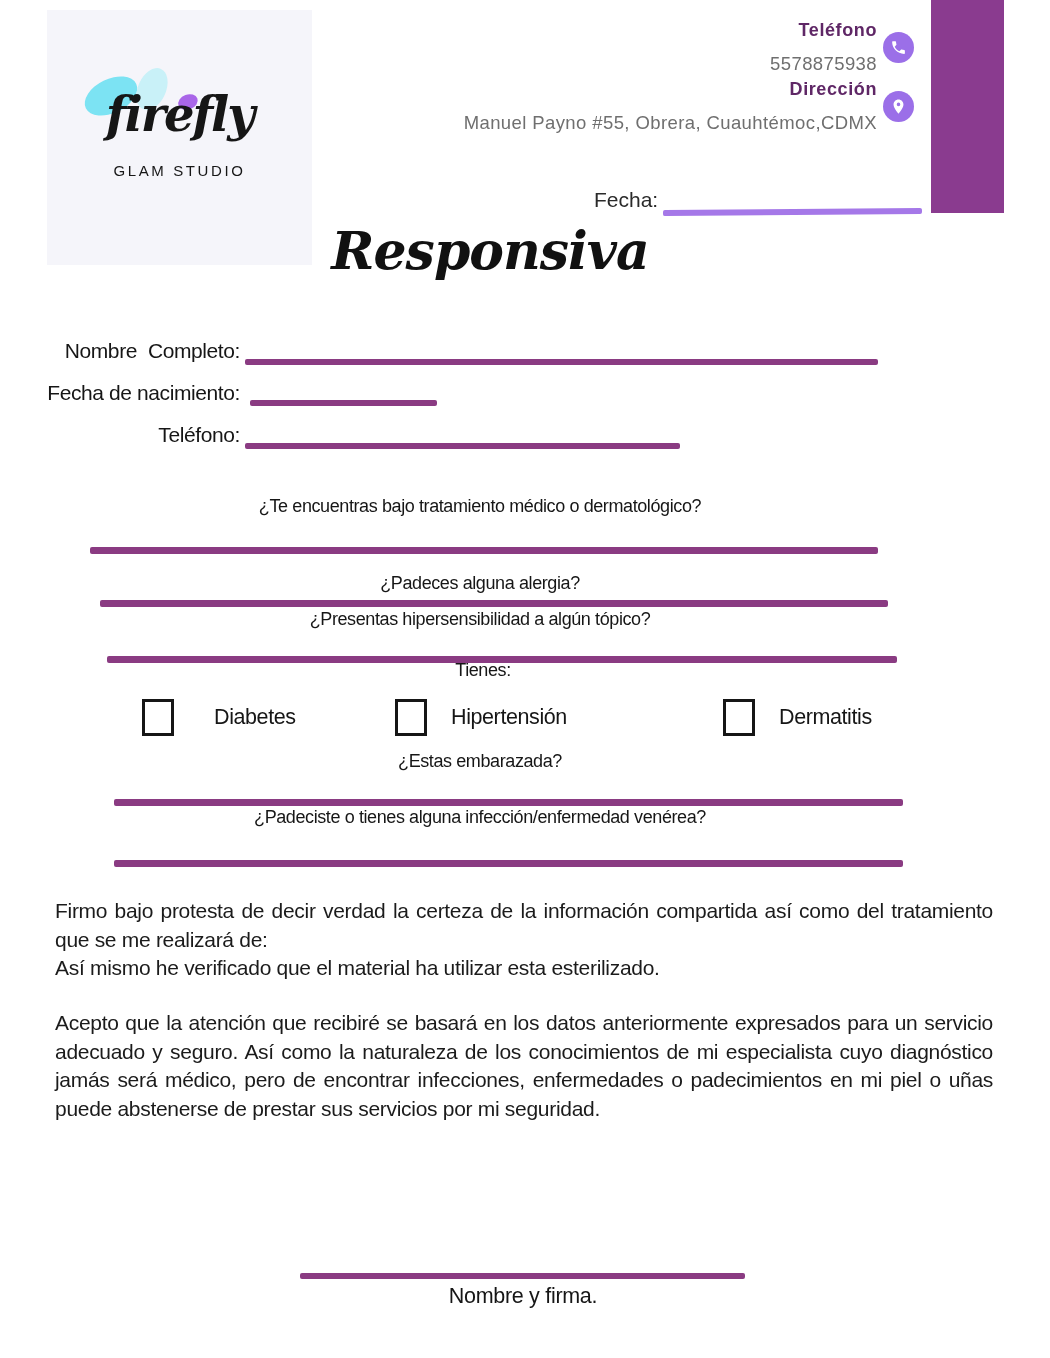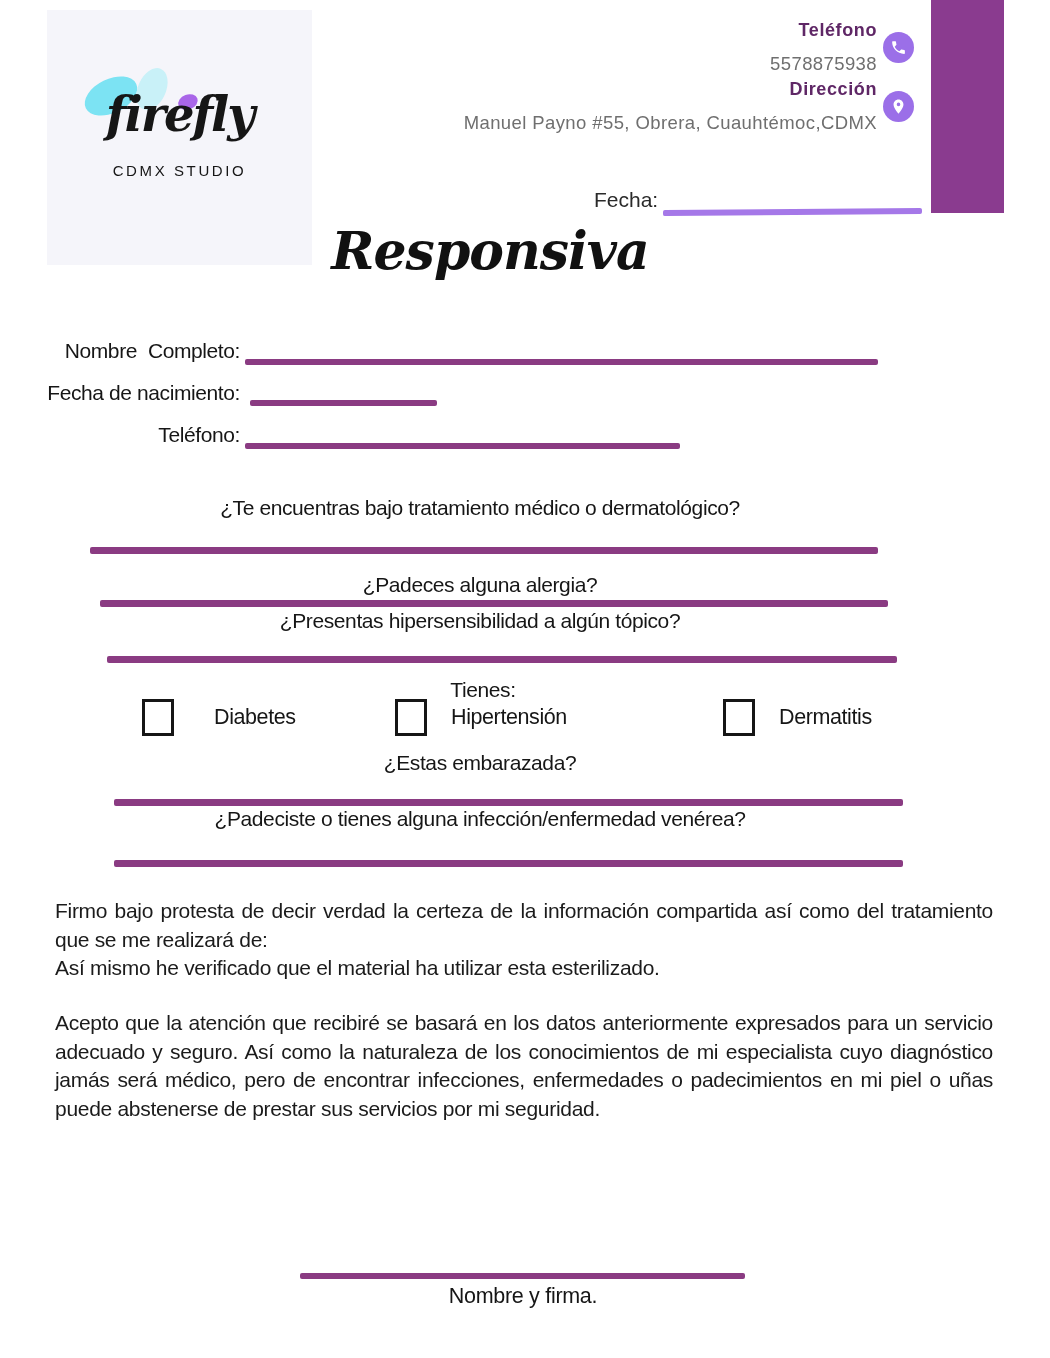--- a/index.html
+++ b/index.html
@@ -100,27 +100,27 @@
     position: absolute; height: 6px; background: #8a3b82;
     border-radius: 2px;
   }
   .fline-1 { left: 245px; top: 359px; width: 633px; }
   .fline-2 { left: 250px; top: 400px; width: 187px; }
   .fline-3 { left: 245px; top: 443px; width: 435px; }
 
   
   .question {
     position: absolute; left: 0; width: 960px;
-    text-align: center; font-size: 21px; color: #161616;
+    text-align: center; font-size: 18px; color: #161616;
     letter-spacing: -0.4px;
   }
   .q-1 { top: 496px; }
   .q-2 { top: 573px; }
   .q-3 { top: 609px; }
-  .q-tienes { top: 678px; padding-left: 6px; }
+  .q-tienes { top: 660px; padding-left: 6px; }
   .q-4 { top: 751px; }
   .q-5 { top: 807px; }
   .answer-line {
     position: absolute; height: 7px; background: #8a3b82;
     border-radius: 2px;
   }
   .al-1 { left: 90px;  top: 547px; width: 788px; }
   .al-2 { left: 100px; top: 600px; width: 788px; }
   .al-3 { left: 107px; top: 656px; width: 790px; }
   .al-4 { left: 114px; top: 799px; width: 789px; }
@@ -167,21 +167,21 @@
 
 <div class="page">
 
   <div class="logo-box">
     <svg class="logo-wings" width="140" height="62" viewBox="0 0 140 62">
       <ellipse cx="42" cy="34" rx="28" ry="17" fill="#7ce3f3" transform="rotate(-26 42 34)"></ellipse>
       <ellipse cx="83" cy="27" rx="14" ry="22" fill="#c9f1f8" transform="rotate(24 83 27)"></ellipse>
       <ellipse cx="119" cy="40" rx="10" ry="7.5" fill="#a966e8" transform="rotate(-20 119 40)"></ellipse>
     </svg>
     <div class="brand-name">firefly</div>
-    <div class="brand-tagline">CDMX STUDIO</div>
+    <div class="brand-tagline">GLAM STUDIO</div>
   </div>
 
   <div class="contact-row phone">
     <div class="contact-text">
       <div class="contact-label">Teléfono</div>
       <div class="contact-value">5578875938</div>
     </div>
     <div class="icon-circle">
       <svg width="17" height="17" viewBox="0 0 24 24">
         <path fill="#ffffff" d="M6.62 10.79c1.44 2.83 3.76 5.14 6.59 6.59l2.2-2.2c.27-.27.67-.36 1.02-.24 1.12.37 2.33.57 3.57.57.55 0 1 .45 1 1V20c0 .55-.45 1-1 1-9.39 0-17-7.61-17-17 0-.55.45-1 1-1h3.5c.55 0 1 .45 1 1 0 1.25.2 2.45.57 3.57.11.35.03.74-.25 1.02l-2.2 2.2z"></path>

